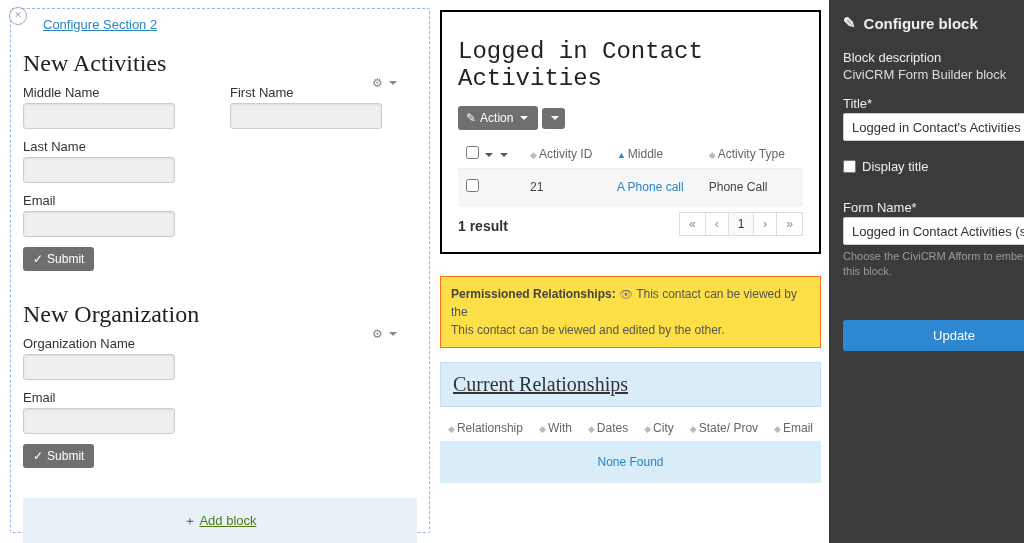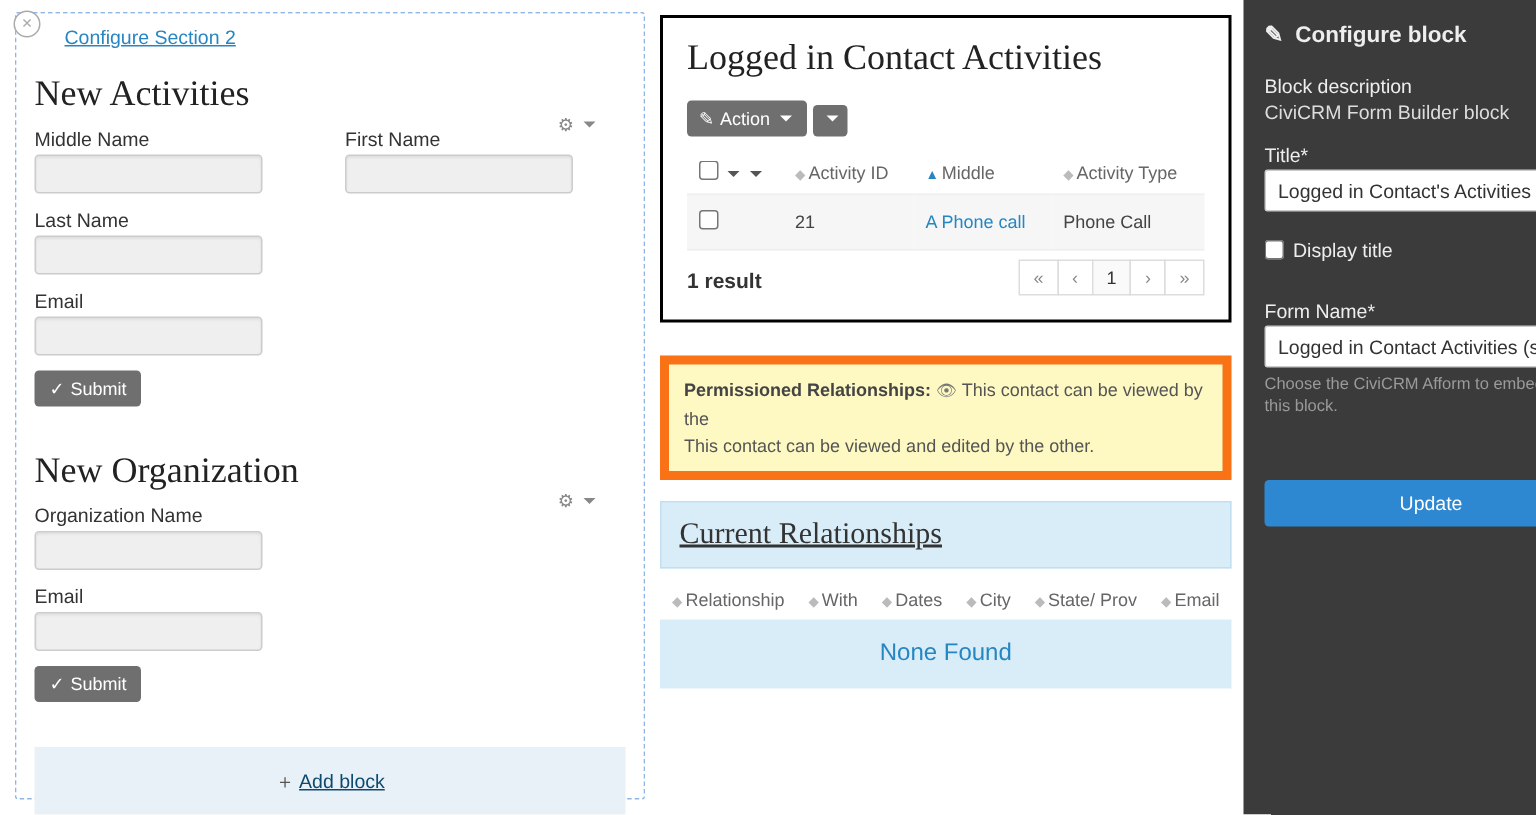--- a/index.html
+++ b/index.html
@@ -78,21 +78,21 @@
     gap: 4px;
   }
   .add-block-bar {
     background: #e9f1f8;
     text-align: center;
     padding: 14px 0;
     margin-top: 30px;
     color: #555;
     font-size: 13px;
   }
-  .add-block-bar a { color: #0c4a6e; text-decoration: underline; cursor: pointer; }
+  .add-block-bar a { color: #4d7c0f; text-decoration: underline; cursor: pointer; }
 
   
   .activities-box {
     border: 2px solid #000;
     padding: 14px 16px 16px 16px;
     margin-bottom: 22px;
   }
   .action-btn {
     background: #6f6f6f;
     color: #fff;
@@ -146,22 +146,22 @@
     padding: 4px 9px;
     font-size: 12px;
     color: #888;
     margin-left: -1px;
     cursor: pointer;
   }
   .pagination span.current { color: #333; background: #fafafa; }
 
   h2.rel-title { font-family: Georgia, serif; font-weight: 400; font-size: 24px; margin: 0 0 10px 0; }
   .perm-box {
-    background: #fef9c3;
-    border: 6px solid #f97316;
+    background: #fde047;
+    border: 1px solid #f97316;
     padding: 8px 10px;
     font-size: 12px;
     color: #555;
     line-height: 1.5;
   }
   .perm-box b { font-weight: 600; color: #444; }
   .eye { color: #777; font-size: 11px; }
 
   .curr-rel-bar {
     background: #d9edf8;
@@ -184,21 +184,21 @@
     color: #666;
     font-weight: 400;
     padding: 6px 8px;
     white-space: nowrap;
   }
   .none-found {
     background: #d9edf8;
     text-align: center;
     padding: 14px 0;
     color: #2786c2;
-    font-size: 16px;
+    font-size: 12px;
   }
 
   
   .rp-header { display: flex; align-items: center; gap: 8px; font-size: 15px; font-weight: 600; margin-bottom: 18px; }
   .rp-label { font-size: 13px; color: #eee; margin-bottom: 2px; margin-top: 14px; }
   .rp-sub   { font-size: 13px; color: #ddd; margin-bottom: 14px; }
   .rp-input {
     width: 100%;
     height: 28px;
     border: 1px solid #ccc;
@@ -275,21 +275,21 @@
       </div>
 
       <div class="add-block-bar">
         ＋ <a>Add block</a>
       </div>
     </div>
   </div>
 
   <div class="mid-col">
     <div class="activities-box">
-      <h2 class="block-title" style="margin-top:0;">Logged in Contact Activities</h2>
+      <h2 class="block-title" style="margin-top:12px;font-family:Liberation Mono, monospace;">Logged in Contact Activities</h2>
       <button class="action-btn">✎ <span>Action</span> <span class="caret-down"></span></button>
       <button class="small-caret"><span class="caret-down"></span></button>
 
       <table class="activities">
         <thead>
           <tr>
             <th><input type="checkbox" style=""> <span class="caret-down" style="color:#555;"></span> <span class="caret-down" style="color:#555;"></span></th>
             <th><span class="sort-ind">◆</span><span>Activity ID</span></th>
             <th><span class="sort-ind active">▲</span><span>Middle</span></th>
             <th><span class="sort-ind">◆</span><span>Activity Type</span></th>

